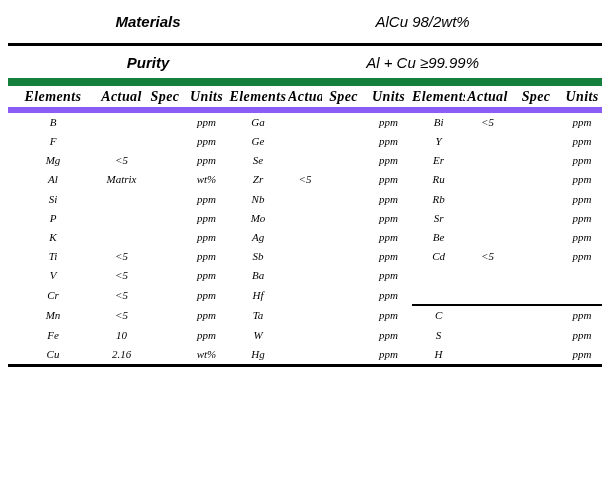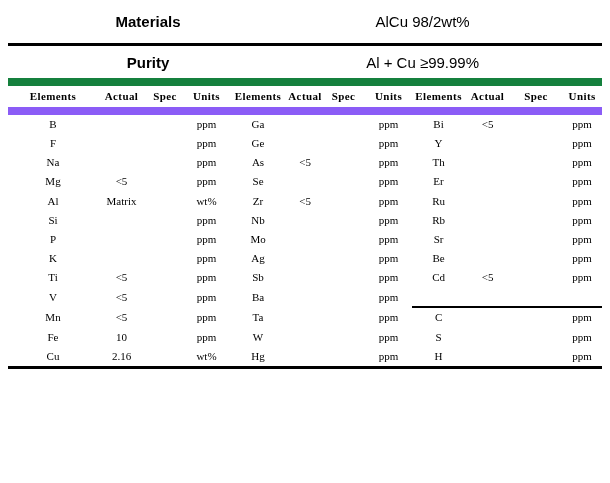--- a/index.html
+++ b/index.html
@@ -3,37 +3,37 @@
 <meta charset="utf-8">
 <style>
   html,body{margin:0;padding:0}
   body{
     width:610px;height:483px;background:#ffffff;
     font-family:"Liberation Serif",serif;color:#000;
   }
   .sheet{position:relative;width:610px;height:483px;background:#ffffff;overflow:hidden}
   table{
     position:absolute;left:8px;top:0;width:594px;
-    border-collapse:collapse;table-layout:fixed;
+    border-collapse:collapse;table-layout:fixed;font-style:italic;
   }
   td,th{
     padding:0;margin:0;text-align:center;vertical-align:middle;
     font-size:11px;line-height:1;white-space:nowrap;overflow:hidden;
     font-weight:normal;
   }
   tr.band-row td{
     height:43px;border-bottom:3px solid #000;
     font-family:"Liberation Sans",sans-serif;font-size:15px;
   }
   tr.band-row td.band-label{font-weight:bold;}
   tr.band-row td.band-value{padding-right:45px;}
   tr.purity-row td{height:32px;border-bottom:8px solid #15803d;}
   tr.colhead-row th{
-    height:21px;border-bottom:8px solid #8b5cf6;
-    font-weight:bold;font-size:11px;letter-spacing:0.4px;
+    height:21px;border-bottom:6px solid #8b5cf6;
+    font-weight:bold;font-size:14px;letter-spacing:0.4px;
   }
   tbody td{height:19.15px;font-size:11px;}
   tbody tr.last-row td{border-bottom:3px solid #000;}
   tbody td.sep{border-top:2px solid #000;}
 </style>
 </head>
 <body>
 
 <div class="sheet">
   <table>
@@ -98,34 +98,20 @@
           <td>Ge</td>
           <td></td>
           <td></td>
           <td>ppm</td>
           <td>Y</td>
           <td></td>
           <td></td>
           <td>ppm</td>
         </tr>
         <tr>
-          <td>Na</td>
-          <td></td>
-          <td></td>
-          <td>ppm</td>
-          <td>As</td>
-          <td>&lt;5</td>
-          <td></td>
-          <td>ppm</td>
-          <td>Th</td>
-          <td></td>
-          <td></td>
-          <td>ppm</td>
-        </tr>
-        <tr>
           <td>Mg</td>
           <td>&lt;5</td>
           <td></td>
           <td>ppm</td>
           <td>Se</td>
           <td></td>
           <td></td>
           <td>ppm</td>
           <td>Er</td>
           <td></td>
@@ -201,20 +187,34 @@
           <td>&lt;5</td>
           <td></td>
           <td>ppm</td>
         </tr>
         <tr>
           <td>V</td>
           <td>&lt;5</td>
           <td></td>
           <td>ppm</td>
           <td>Ba</td>
+          <td></td>
+          <td></td>
+          <td>ppm</td>
+          <td></td>
+          <td></td>
+          <td></td>
+          <td></td>
+        </tr>
+        <tr>
+          <td>Cr</td>
+          <td>&lt;5</td>
+          <td></td>
+          <td>ppm</td>
+          <td>Hf</td>
           <td></td>
           <td></td>
           <td>ppm</td>
           <td></td>
           <td></td>
           <td></td>
           <td></td>
         </tr>
         <tr>
           <td>Mn</td>

